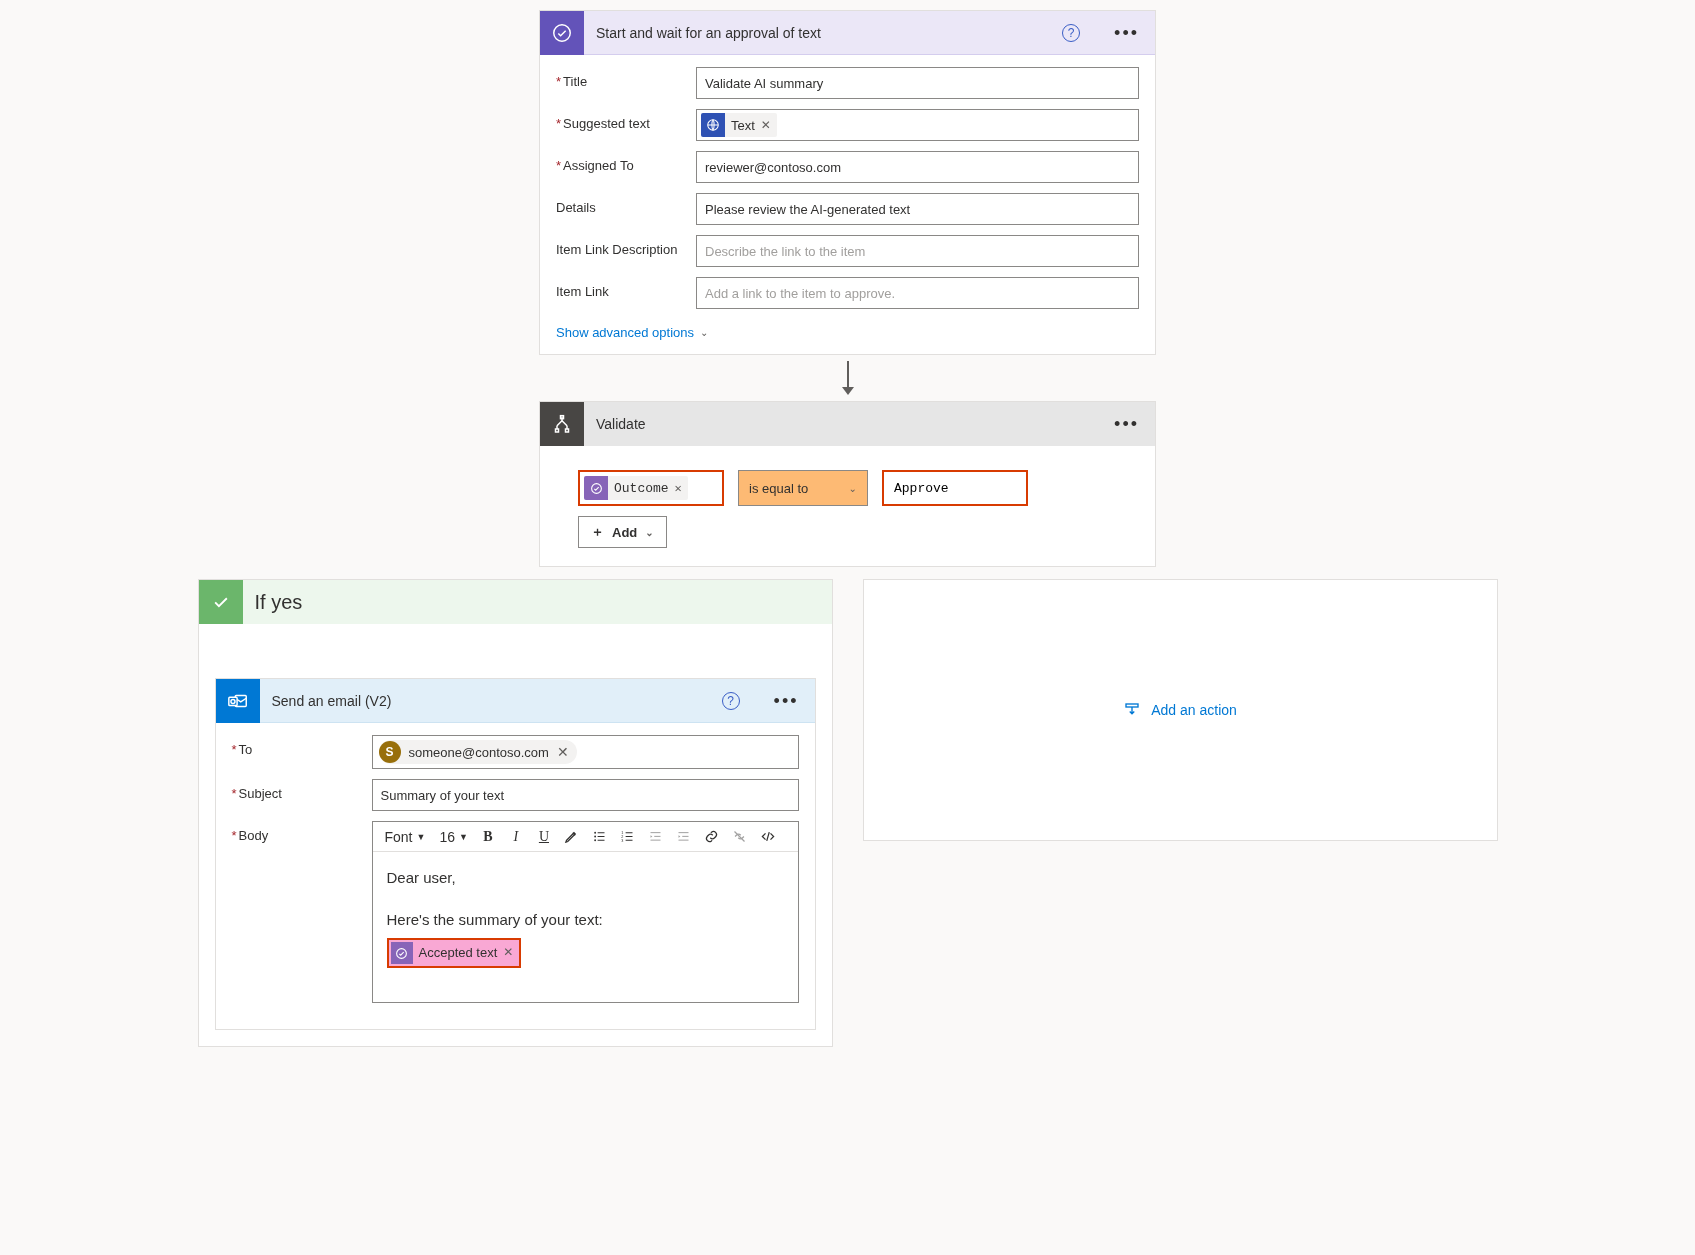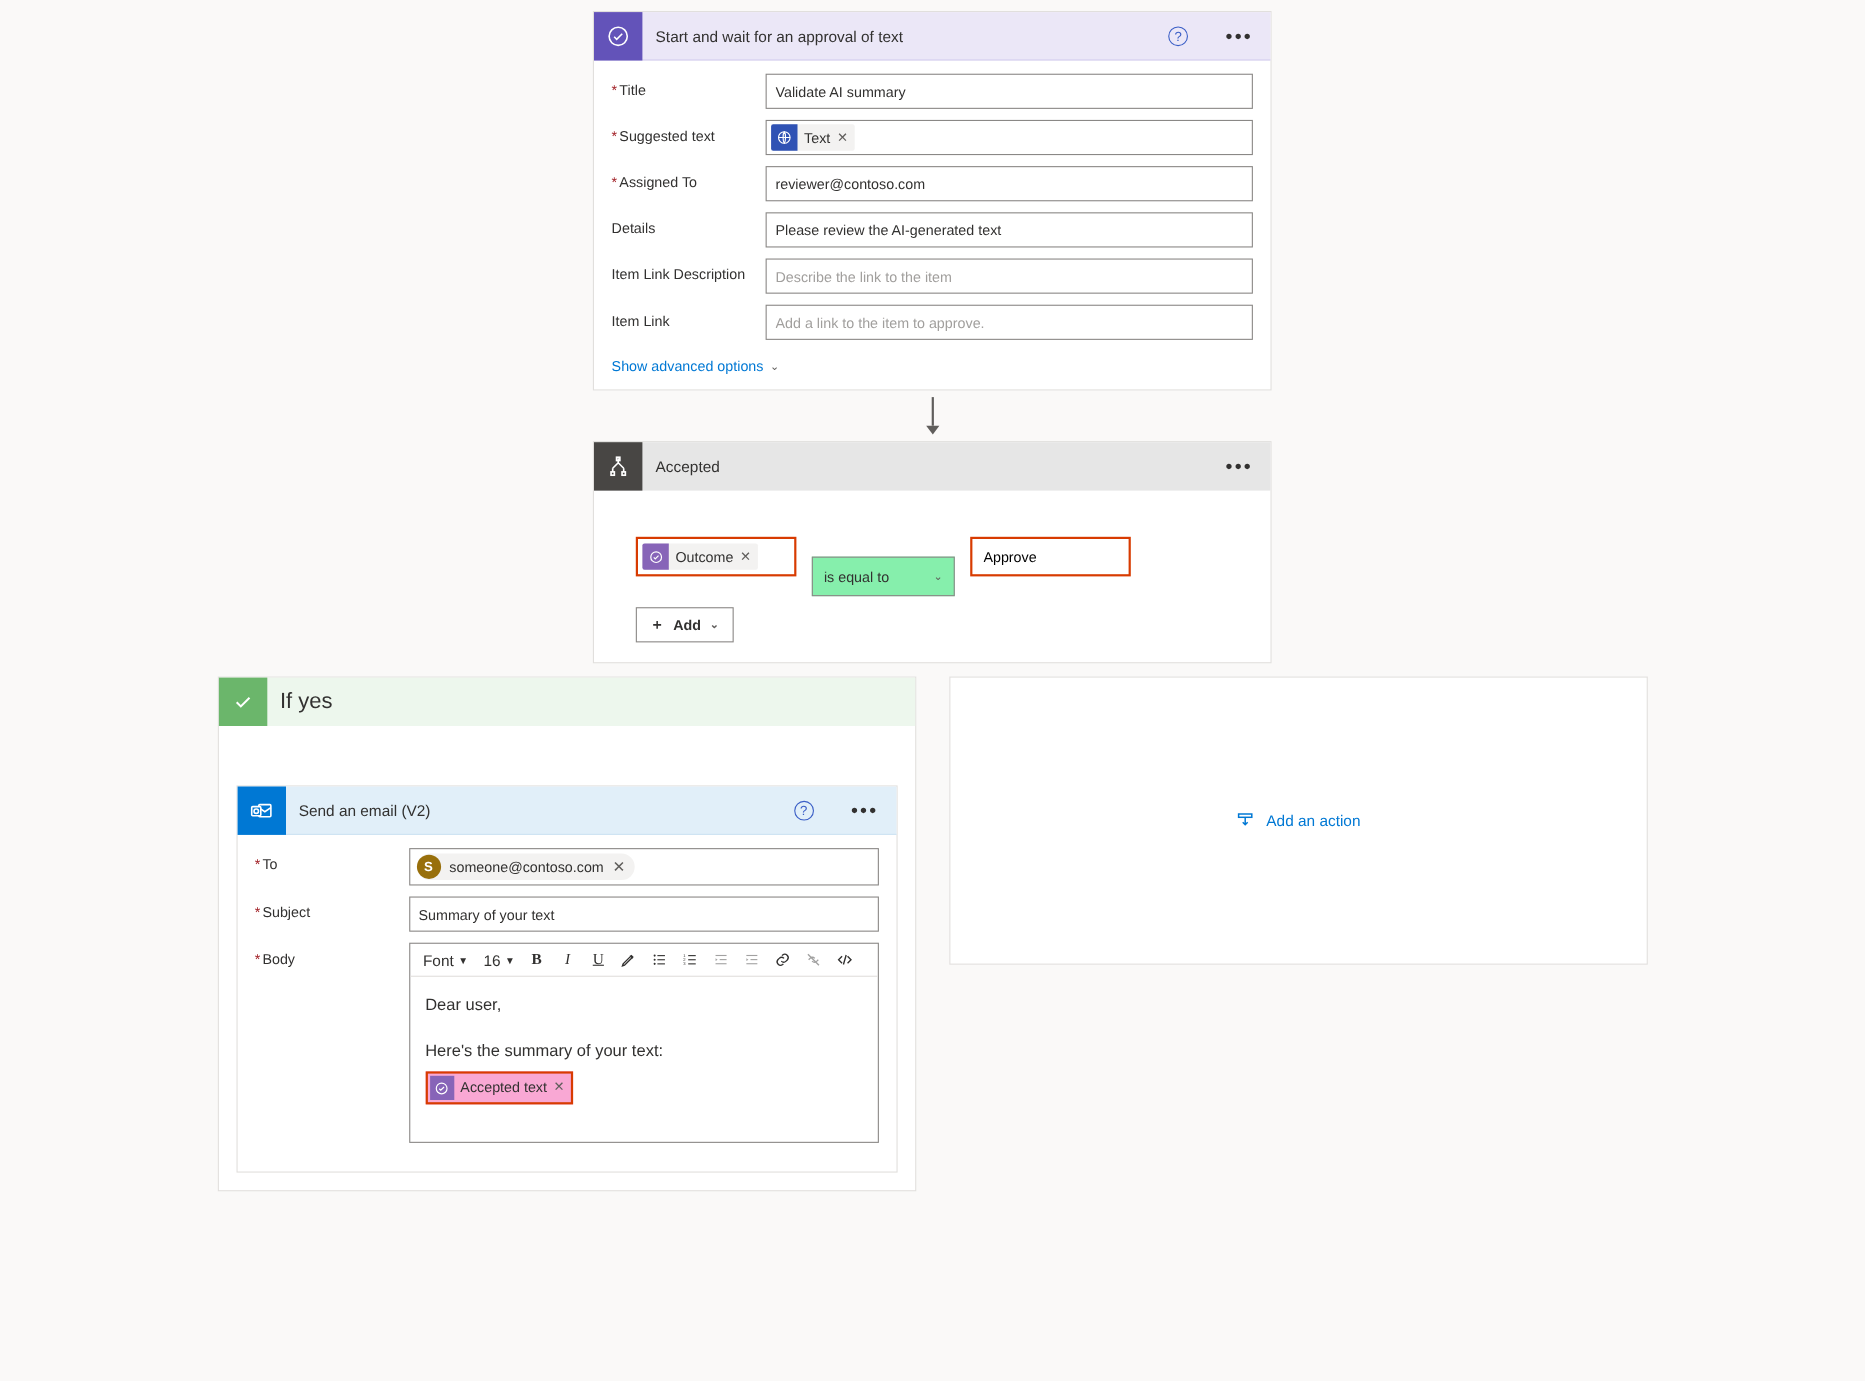--- a/index.html
+++ b/index.html
@@ -133,40 +133,39 @@
   .arrow-down .head {
     width:0; height:0;
     border-left:6px solid transparent;
     border-right:6px solid transparent;
     border-top:8px solid #605e5c;
   }
 
   
   .cond-body { padding:24px 38px 18px 38px; }
   .cond-row { display:flex; align-items:center; gap:0; margin-bottom:10px; }
-  .red-box { border:2px solid #d83b01 !important; }
+  .red-box { border:2px solid #d83b01 !important;font-family:Liberation Mono, monospace; }
   .cond-token-box {
     display:flex; align-items:center;
     height:36px;
     border:1px solid #8a8886;
     padding:4px;
     width:146px;
     background:#fff;
   }
   .cond-gap { width:14px; }
   .cond-select {
     height:36px;
     border:1px solid #8a8886;
     display:flex; align-items:center; justify-content:space-between;
     padding:0 10px;
     width:130px;
     font-size:13px;
-    background:#86efac;
+    background:#fdba74;
     cursor:pointer;
-    margin-top:36px;
   }
   .cond-value {
     height:36px;
     border:1px solid #8a8886;
     width:146px;
     padding:0 10px;
     font-size:13px;
     background:#fff;
   }
   .add-btn {
@@ -380,21 +379,21 @@
     <div class="card">
       <div class="card-header header-gray">
         <div class="icon-box icon-dark">
           <svg width="20" height="20" viewBox="0 0 24 24" fill="none" stroke="#fff" stroke-width="1.8">
             <path d="M12 3v5M12 8l-6 6M12 8l6 6M6 14v4M18 14v4"></path>
             <rect x="10.2" y="2" width="3.6" height="3.6"></rect>
             <rect x="4.2" y="18" width="3.6" height="3.6"></rect>
             <rect x="16.2" y="18" width="3.6" height="3.6"></rect>
           </svg>
         </div>
-        <div class="title">Accepted</div>
+        <div class="title">Validate</div>
         <div class="dots">•••</div>
       </div>
       <div class="cond-body">
         <div class="cond-row">
           <div class="cond-token-box red-box">
             <span class="token">
               <span class="tk-icon purple">
                 <svg width="13" height="13" viewBox="0 0 24 24" fill="none" stroke="#fff" stroke-width="2">
                     <circle cx="12" cy="12" r="9"></circle>
                     <path d="M8 12.5l2.5 2.5L16 9.5"></path>

